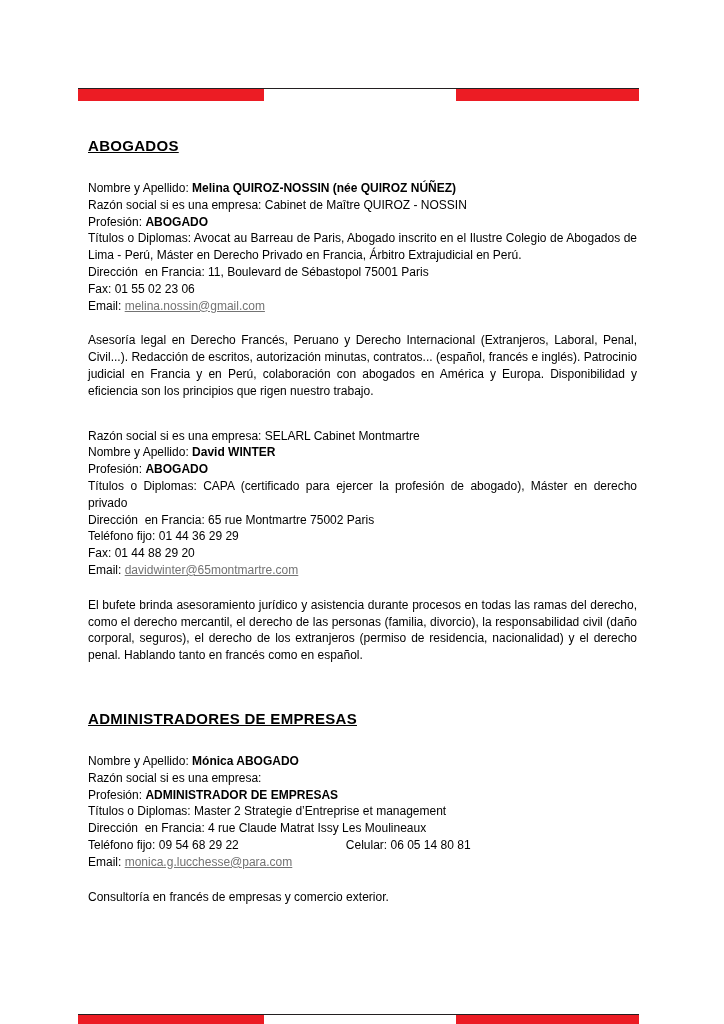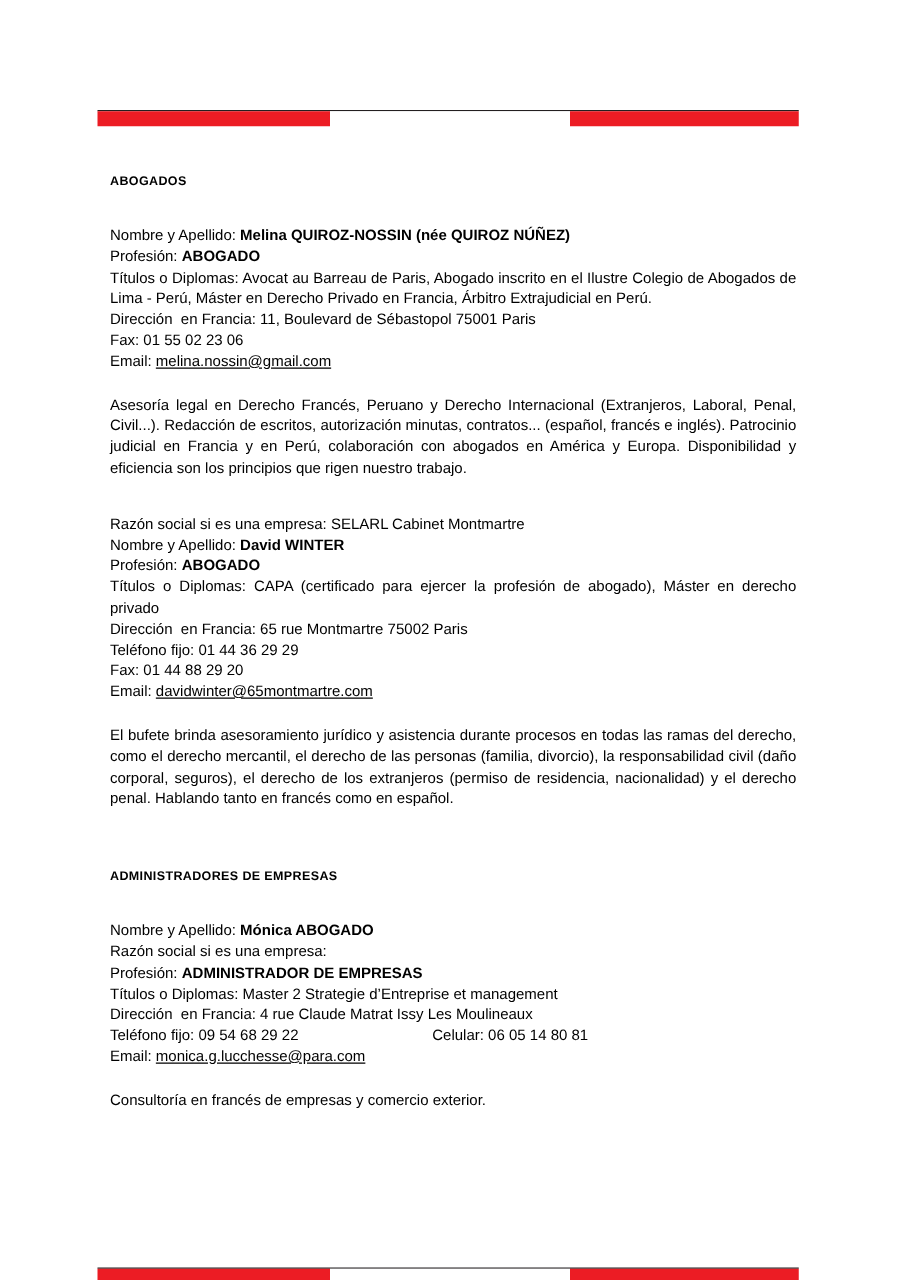--- a/index.html
+++ b/index.html
@@ -30,33 +30,34 @@
   .flag-white-mid { left: 186px; width: 192px; background: #ffffff; }
   .flag-red-right { left: 378px; width: 183px; }
   
   .content {
     position: absolute;
     left: 88px;
     top: 137px;
     width: 549px;
   }
   h2.sec {
-    font-size: 10px;
+    font-size: 15px;
     line-height: 17px;
     font-weight: bold;
+    text-decoration: underline;
     letter-spacing: 0.3px;
     margin-bottom: 26px;
   }
   .entry { margin-bottom: 18px; }
   .f { line-height: 16.8px; min-height: 16.8px; }
   .f.jl { text-align: justify; }
   .l { white-space: pre-wrap; text-align: center; }
   .v {}
   .b { font-weight: bold; }
-  a.em { color: #000000; text-decoration: underline; cursor: pointer; }
+  a.em { color: #737373; text-decoration: underline; cursor: pointer; }
   .cel { margin-left: 107px; }
   .desc {
     line-height: 16.8px;
     text-align: justify;
     margin-bottom: 28px;
   }
   .desc.gap-lg { margin-bottom: 46px; }
   .desc.last { margin-bottom: 0; }
 </style>
 </head>
@@ -69,20 +70,21 @@
     <div class="flag-seg flag-white-mid" style="background: rgb(255, 255, 255);"></div>
     <div class="flag-seg flag-red-right" style="background: rgb(236, 28, 36);"></div>
   </div>
 
   <div class="content">
 
     <h2 class="sec">ABOGADOS</h2>
 
     <div class="entry">
       <div class="f"><span class="l">Nombre y Apellido: </span><span class="v b">Melina QUIROZ-NOSSIN (née QUIROZ NÚÑEZ)</span></div>
+      <div class="f"><span class="l">Razón social si es una empresa: </span><span class="v">Cabinet de Maître QUIROZ - NOSSIN</span></div>
       <div class="f"><span class="l">Profesión: </span><span class="v b">ABOGADO</span></div>
       <div class="f jl"><span class="l">Títulos o Diplomas: </span><span class="v">Avocat au Barreau de Paris, Abogado inscrito en el Ilustre Colegio de Abogados de Lima - Perú, Máster en Derecho Privado en Francia, Árbitro Extrajudicial en Perú.</span></div>
       <div class="f"><span class="l">Dirección  en Francia: </span><span class="v">11, Boulevard de Sébastopol 75001 Paris</span></div>
       <div class="f"><span class="l">Fax: </span><span class="v">01 55 02 23 06</span></div>
       <div class="f"><span class="l">Email: </span><a class="em">melina.nossin@gmail.com</a></div>
     </div>
 
     <p class="desc">Asesoría legal en Derecho Francés, Peruano y Derecho Internacional (Extranjeros, Laboral, Penal, Civil...). Redacción de escritos, autorización minutas, contratos... (español, francés e inglés). Patrocinio judicial en Francia y en Perú, colaboración con abogados en América y Europa. Disponibilidad y eficiencia son los principios que rigen nuestro trabajo.</p>
 
     <div class="entry">

